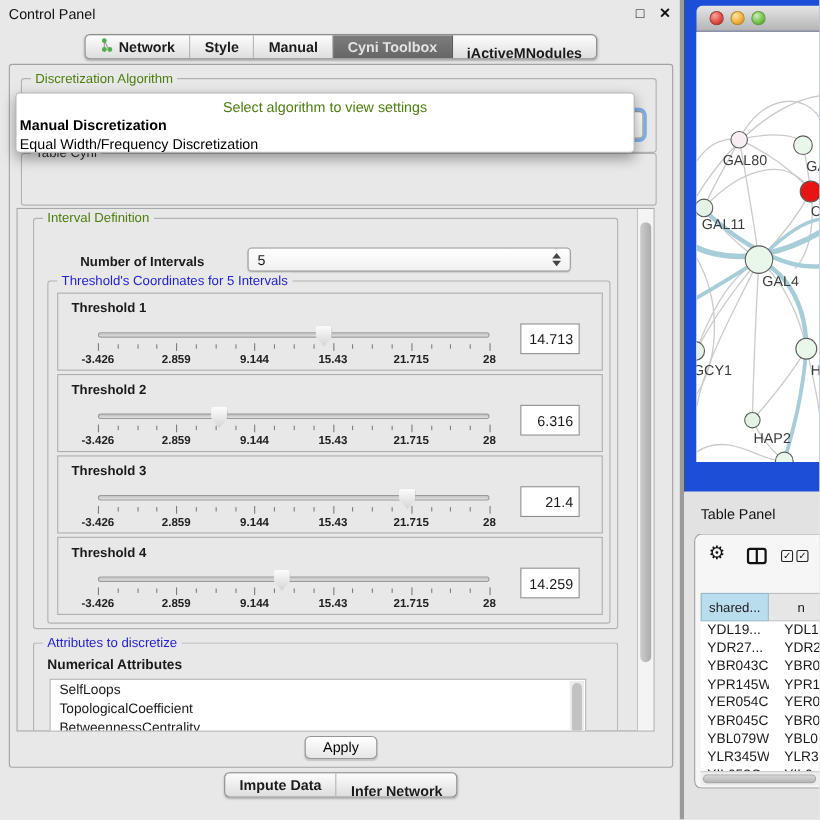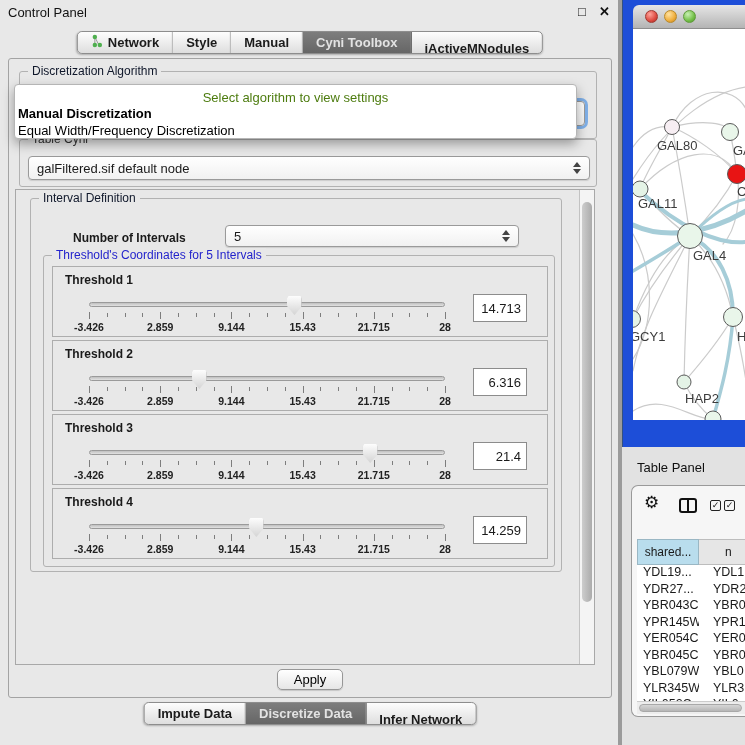--- a/index.html
+++ b/index.html
@@ -19,21 +19,21 @@
   .seg.bottom { top:702px; left:310px; transform:translateX(-50%); }
   .seg .tab { display:flex; align-items:center; gap:5px; padding:0 13px; font-size:13px; font-weight:bold; color:#1b1b1b;
               border-right:1px solid #b5b5b5; white-space:nowrap; }
   .seg .tab:last-child { border-right:none;margin-top:12px; }
   .seg .tab.active { background:linear-gradient(#7d7d7d,#666); color:#e3e3e3; border-right-color:#595959; }
 
   .cp-outer { position:absolute; left:8px; top:58px; width:604px; height:640px; border:1px solid #a3a3a3; border-radius:3px; background:#e8e8e8; }
 
   .group { position:absolute; border:1px solid #b2b2b2; border-radius:3px; }
   .gtitle { position:absolute; top:-8px; left:8px; background:#e8e8e8; padding:0 4px; font-size:12px; white-space:nowrap; }
-  .gtitle.green { color:#0f172a; }
+  .gtitle.green { color:#4d7c0f; }
   .gtitle.blue  { color:#2323cc; }
   .gtitle.dark  { color:#333; }
 
   .combo { position:absolute; border:1px solid #9a9a9a; border-radius:4px; background:linear-gradient(#ffffff,#f1f1f1);
            font-size:13px; display:flex; align-items:center; padding:0 24px 0 8px; box-shadow:0 1px 1px rgba(0,0,0,.12); }
   .combo .arrows { position:absolute; right:8px; top:50%; transform:translateY(-50%); display:flex; flex-direction:column; gap:2px; }
   .arr-up    { width:0; height:0; border-left:4px solid transparent; border-right:4px solid transparent; border-bottom:5px solid #444; }
   .arr-down  { width:0; height:0; border-left:4px solid transparent; border-right:4px solid transparent; border-top:5px solid #444; }
   .combo.focus { box-shadow:0 0 0 3px rgba(100,160,230,.8); z-index:5; }
 
@@ -171,27 +171,20 @@
   </div>
   <div class="combo focus algo-combo">
     <span class="arrows">
         <i class="arr-up"></i>
         <i class="arr-down"></i>
       </span>
   </div>
 
   <div class="group grp-tabledata">
     <span class="gtitle dark">Table Cyni</span>
-    <div class="combo td-combo">
-      <span>galFiltered.sif default node</span>
-      <span class="arrows">
-          <i class="arr-up"></i>
-          <i class="arr-down"></i>
-        </span>
-    </div>
   </div>
 
   <div class="scrollpane">
     <div class="viewport">
 
       <div class="group grp-interval">
         <span class="gtitle green">Interval Definition</span>
         <span class="count-label">Number of Intervals</span>
         <div class="combo count-combo">
           <span>5</span>
@@ -359,36 +352,45 @@
                 <span style="left:60%">15.43</span>
                 <span style="left:80%">21.715</span>
                 <span style="left:100%">28</span>
               </div>
             </div>
             <div class="th-value">14.259</div>
           </div>
         </div>
       </div>
 
+      <div class="group grp-attrs">
+        <span class="gtitle blue">Attributes to discretize</span>
+        <span class="attrs-label">Numerical Attributes</span>
+        <div class="attr-list">
+          <div class="attr-item">SelfLoops</div>
+          <div class="attr-item">TopologicalCoefficient</div>
+          <div class="attr-item">BetweennessCentrality</div>
+          <div class="attr-vsb">
+              <div class="thumb"></div>
+            </div>
+        </div>
+      </div>
 
     </div>
     <div class="vsb">
         <div class="thumb"></div>
       </div>
   </div>
 
   <button class="apply-btn">Apply</button>
 </div>
 
 <div class="seg bottom">
   <div class="tab">
       <span>Impute Data</span>
-    </div>
-  <div class="tab active">
-      <span>Discretize Data</span>
     </div>
   <div class="tab">
       <span>Infer Network</span>
     </div>
 </div>
 
 <div class="popup">
   <div class="hint">Select algorithm to view settings</div>
   <div class="opt o1">Manual Discretization</div>
   <div class="opt o2">Equal Width/Frequency Discretization</div>

